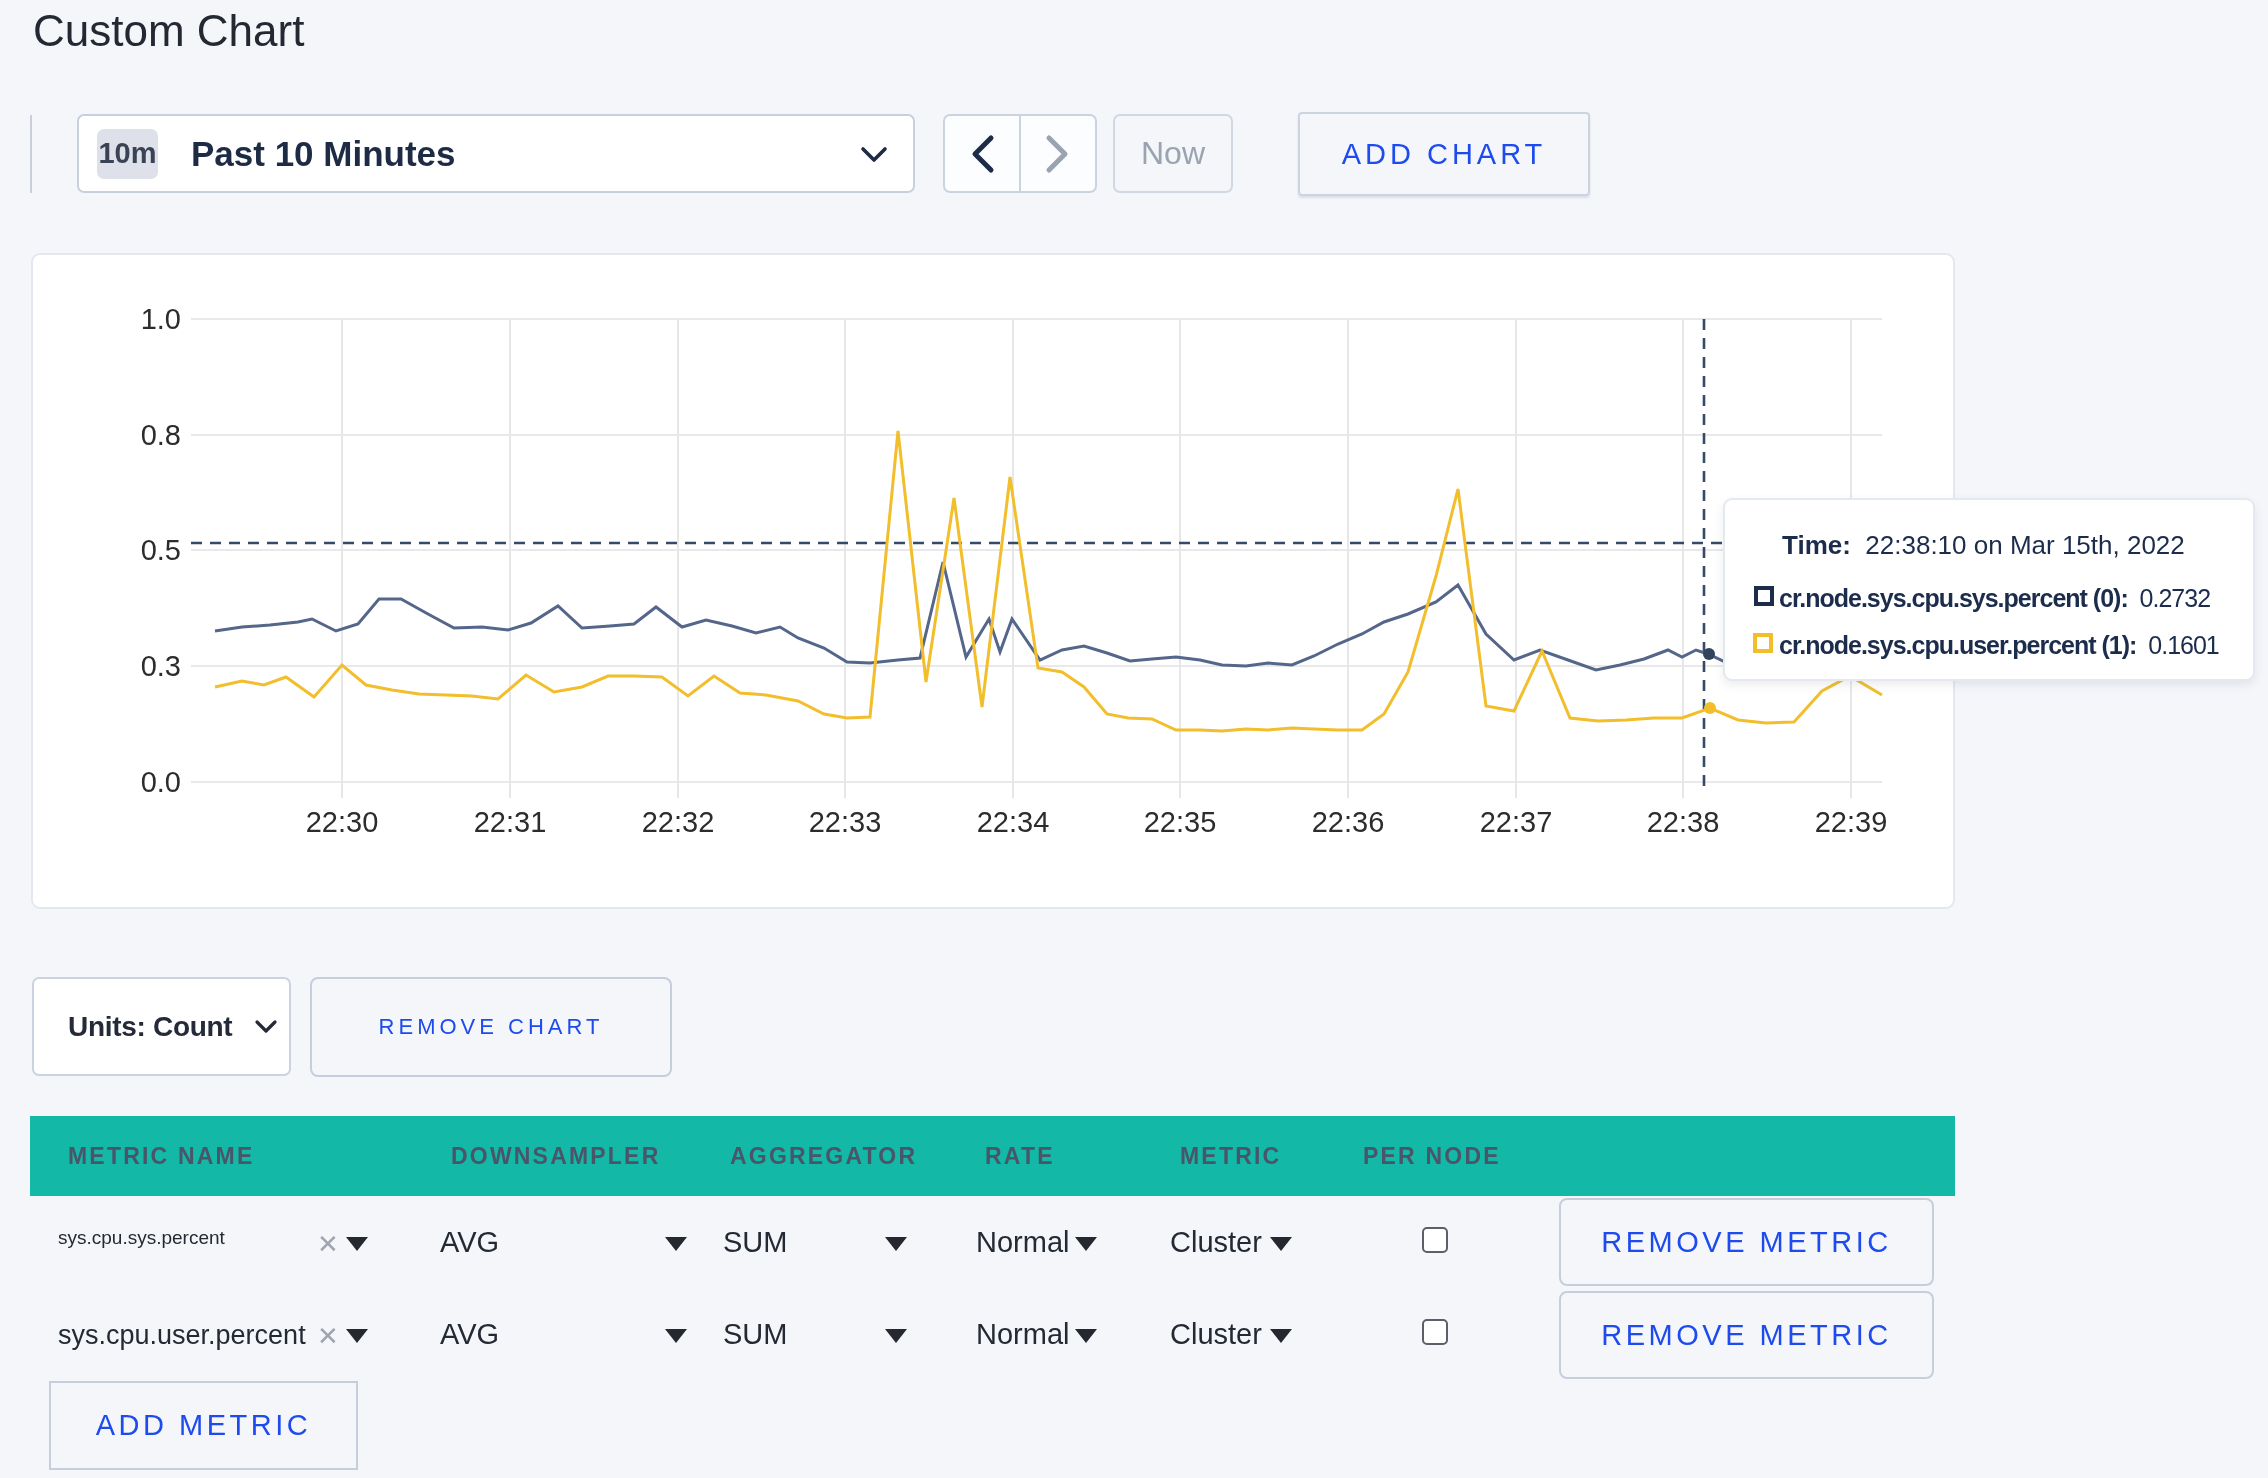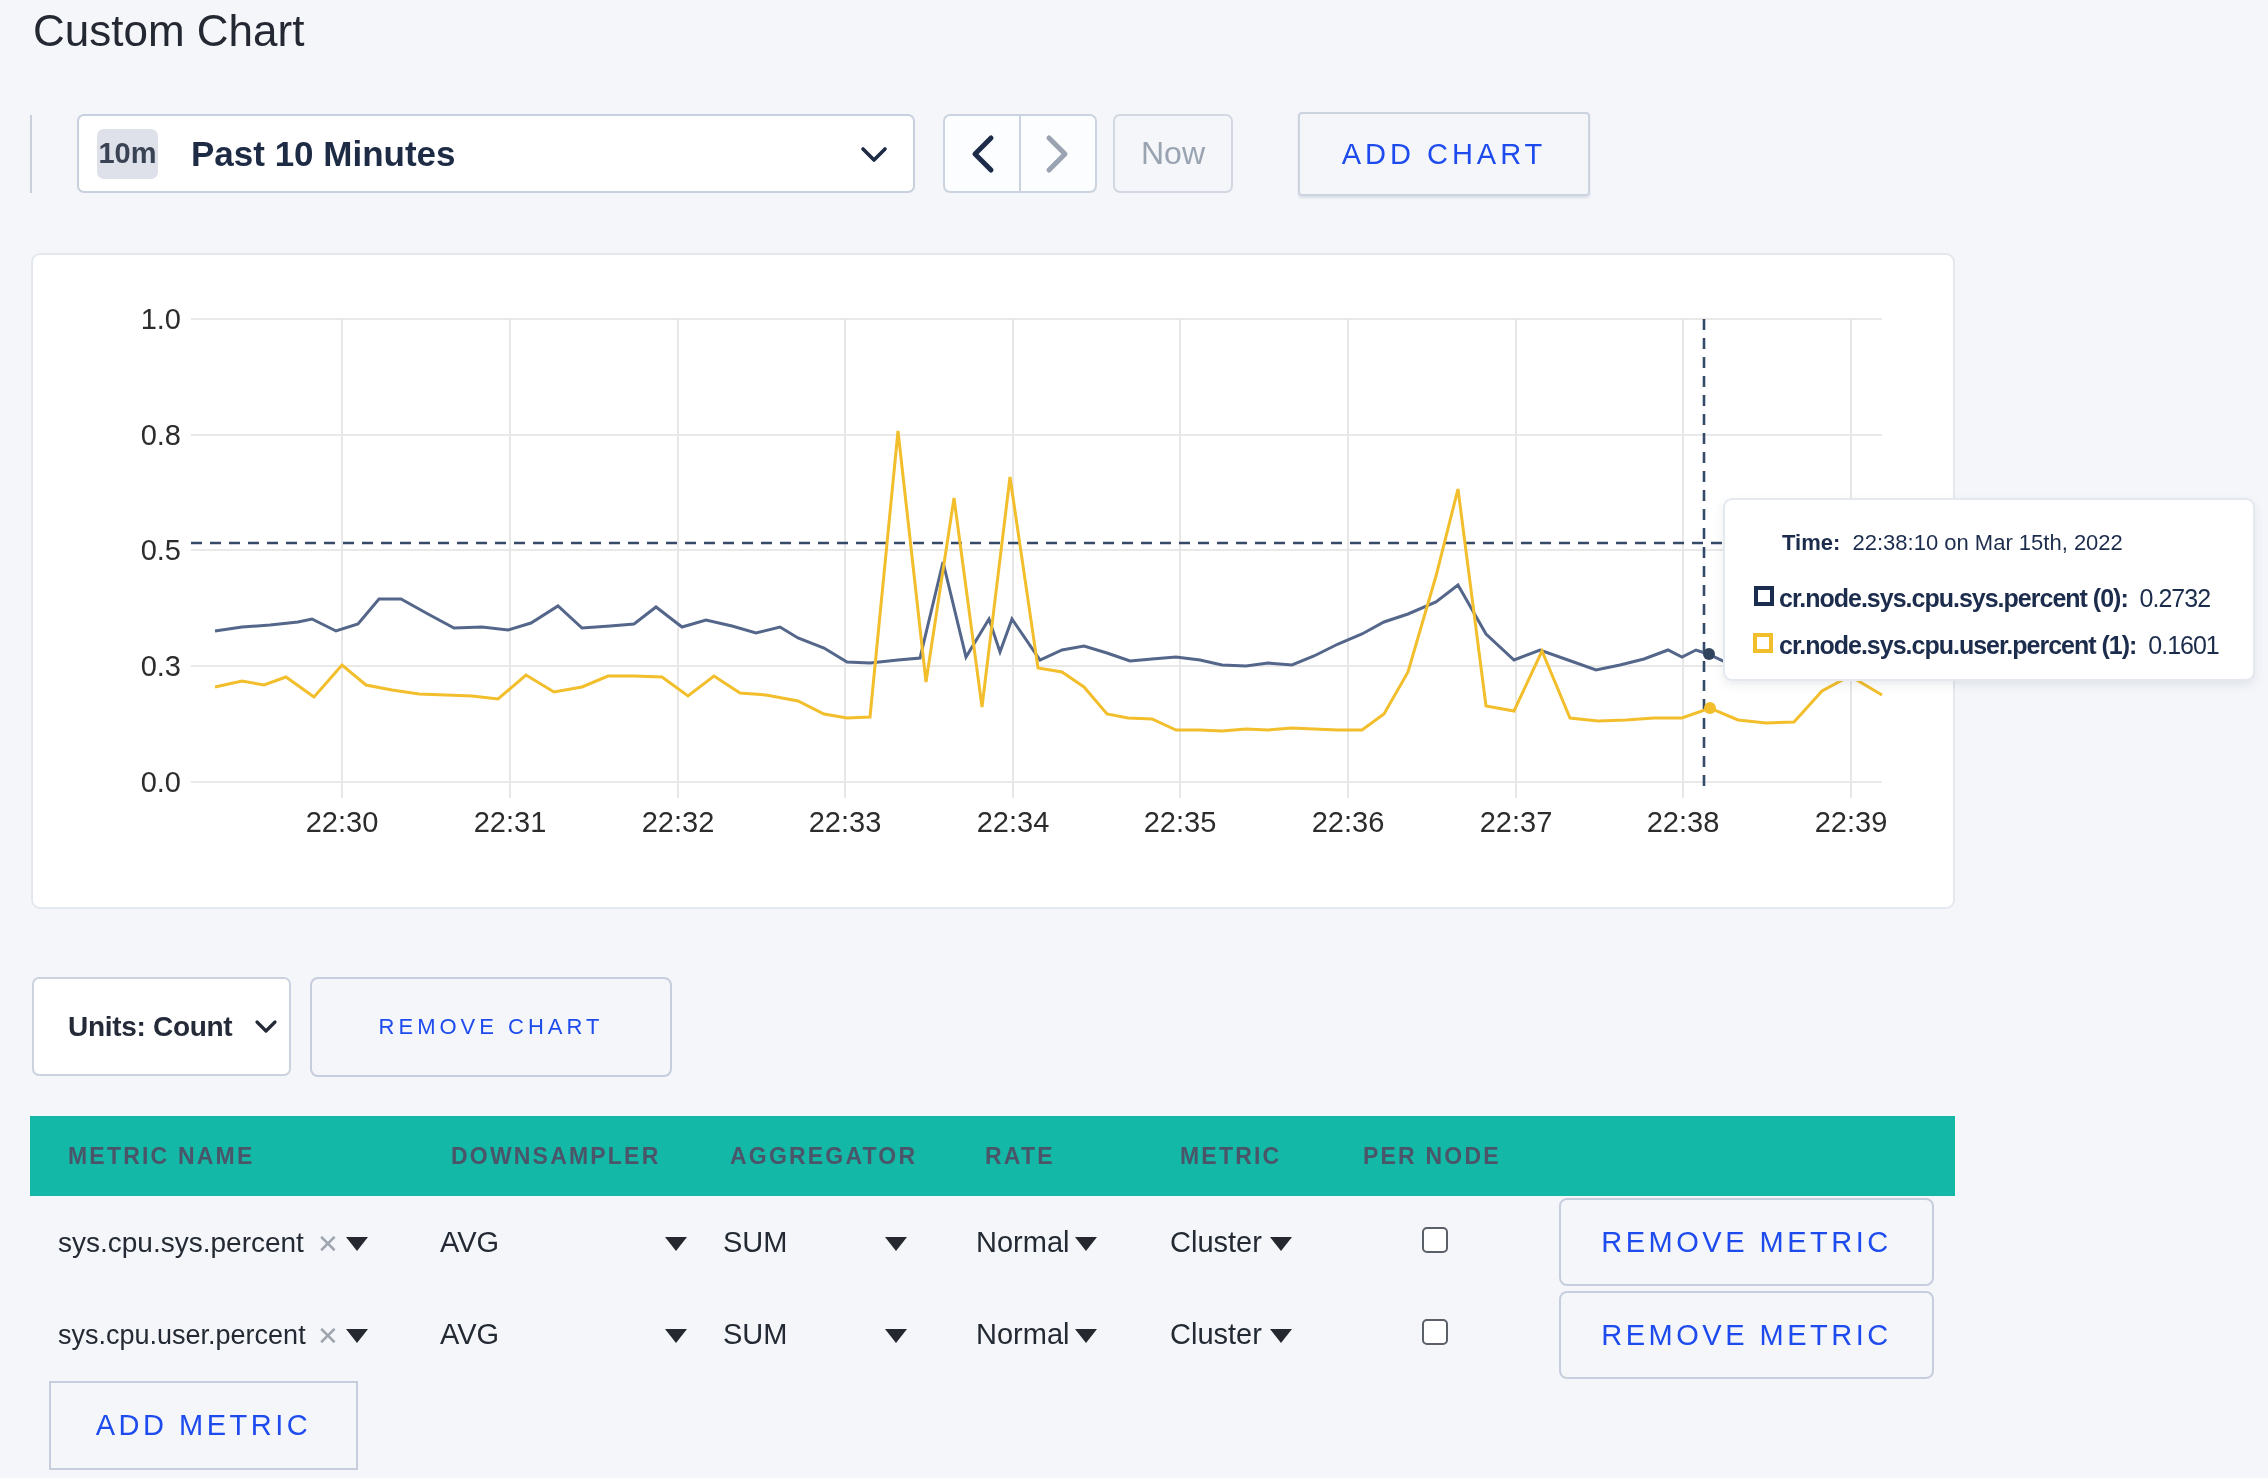--- a/index.html
+++ b/index.html
@@ -53,21 +53,21 @@
   }
   .card {
     left:31px; top:253px; width:1924px; height:656px;
     background:#ffffff; border:2px solid #e3e8ef; border-radius:9px;
   }
   .tooltip {
     left:1723px; top:498px; width:532px; height:183px;
     background:#ffffff; border:2px solid #e4e8ef; border-radius:9px;
     box-shadow:0 4px 10px rgba(60,70,90,0.10);
   }
-  .trow { position:absolute; font-size:22px; color:#1c2c4c; white-space:nowrap; }
+  .trow { position:absolute; font-size:26px; color:#1c2c4c; white-space:nowrap; }
   .trow2 { position:absolute; font-size:25px; letter-spacing:-1px; color:#1c2c4c; white-space:nowrap; }
   .sq { position:absolute; width:20px; height:20px; border:4px solid #1c2c4c; }
   .sq.y { border-color:#f2be2c; }
   .unitsdd {
     left:32px; top:977px; width:259px; height:99px;
     background:#ffffff; border:2px solid #ccd3e0; border-radius:7px;
     font-size:28px; font-weight:700; color:#242a37; letter-spacing:-0.3px;
     display:flex; align-items:center; white-space:nowrap;
   }
   .removechart {
@@ -204,21 +204,21 @@
 
   <div class="abs thead">
     <span class="th" style="left:38px;">METRIC NAME</span>
     <span class="th" style="left:421px;">DOWNSAMPLER</span>
     <span class="th" style="left:700px;">AGGREGATOR</span>
     <span class="th" style="left:955px;">RATE</span>
     <span class="th" style="left:1150px;">METRIC</span>
     <span class="th" style="left:1333px;">PER NODE</span>
   </div>
 
-  <div class="abs cell-text" style="left:58px; top:1227px; font-size:28px;">sys.cpu.sys.percent</div>
+  <div class="abs cell-text" style="left:58px; top:1227px; font-size:19px;">sys.cpu.sys.percent</div>
   <div class="abs xicon" style="left:317px; top:1229px;">✕</div>
   <div class="abs caret" style="left:346px; top:1237px;"></div>
   <div class="abs cell-text" style="left:440px; top:1226px;">AVG</div>
   <div class="abs caret" style="left:665px; top:1237px;"></div>
   <div class="abs cell-text" style="left:723px; top:1226px;">SUM</div>
   <div class="abs caret" style="left:885px; top:1237px;"></div>
   <div class="abs cell-text" style="left:976px; top:1226px;">Normal</div>
   <div class="abs caret" style="left:1075px; top:1237px;"></div>
   <div class="abs cell-text" style="left:1170px; top:1226px;">Cluster</div>
   <div class="abs caret" style="left:1270px; top:1237px;"></div>

